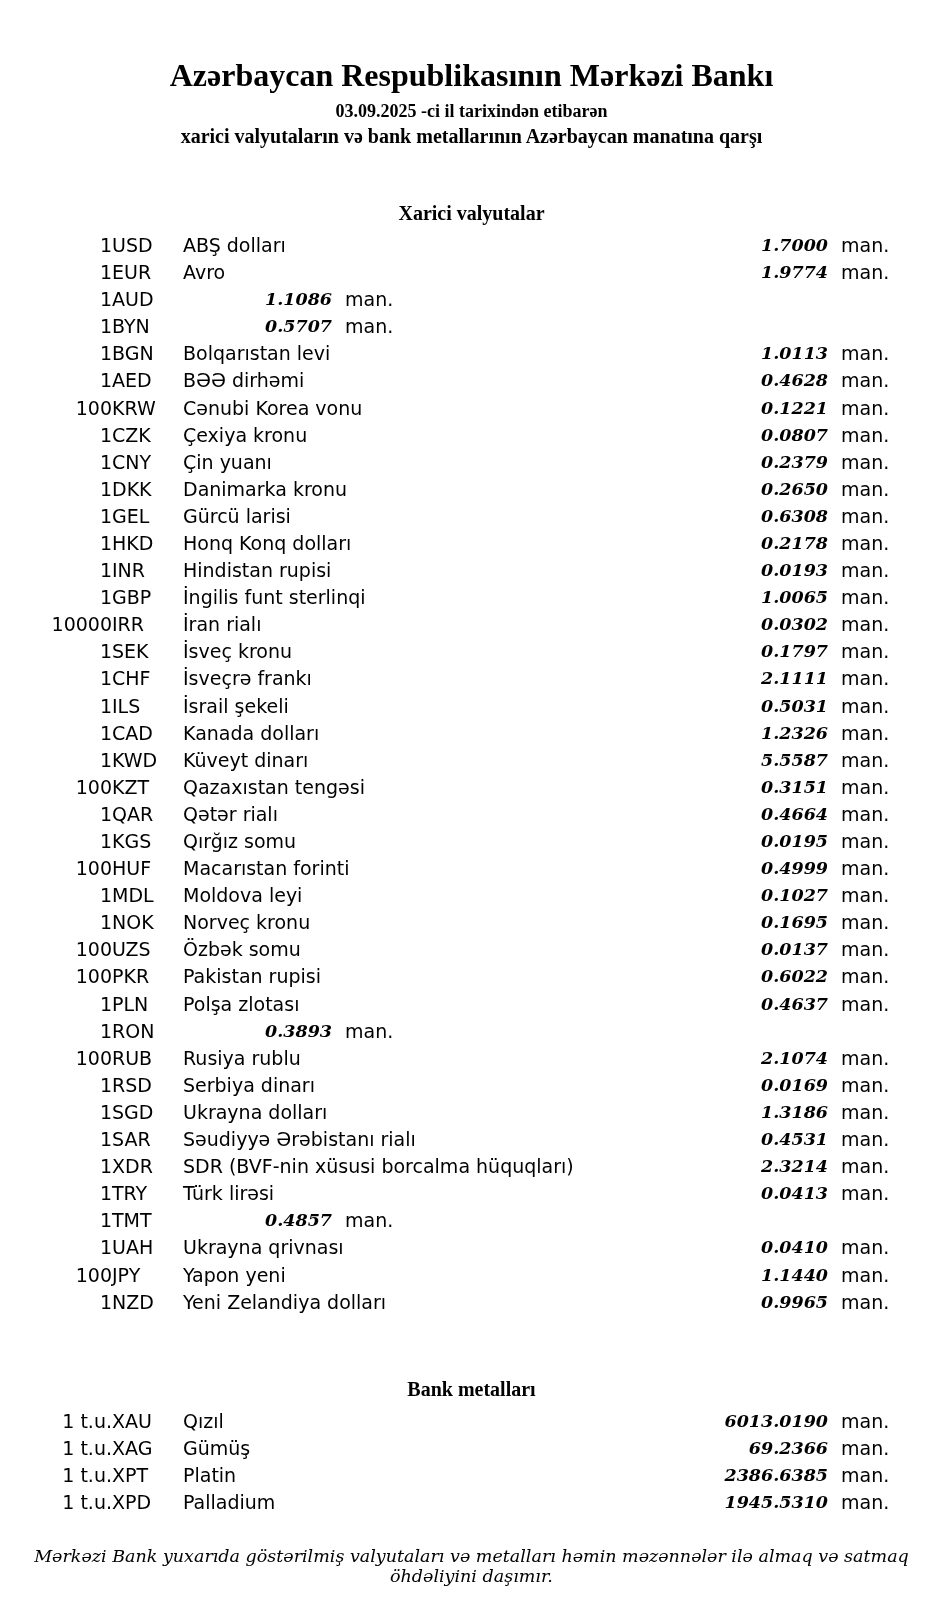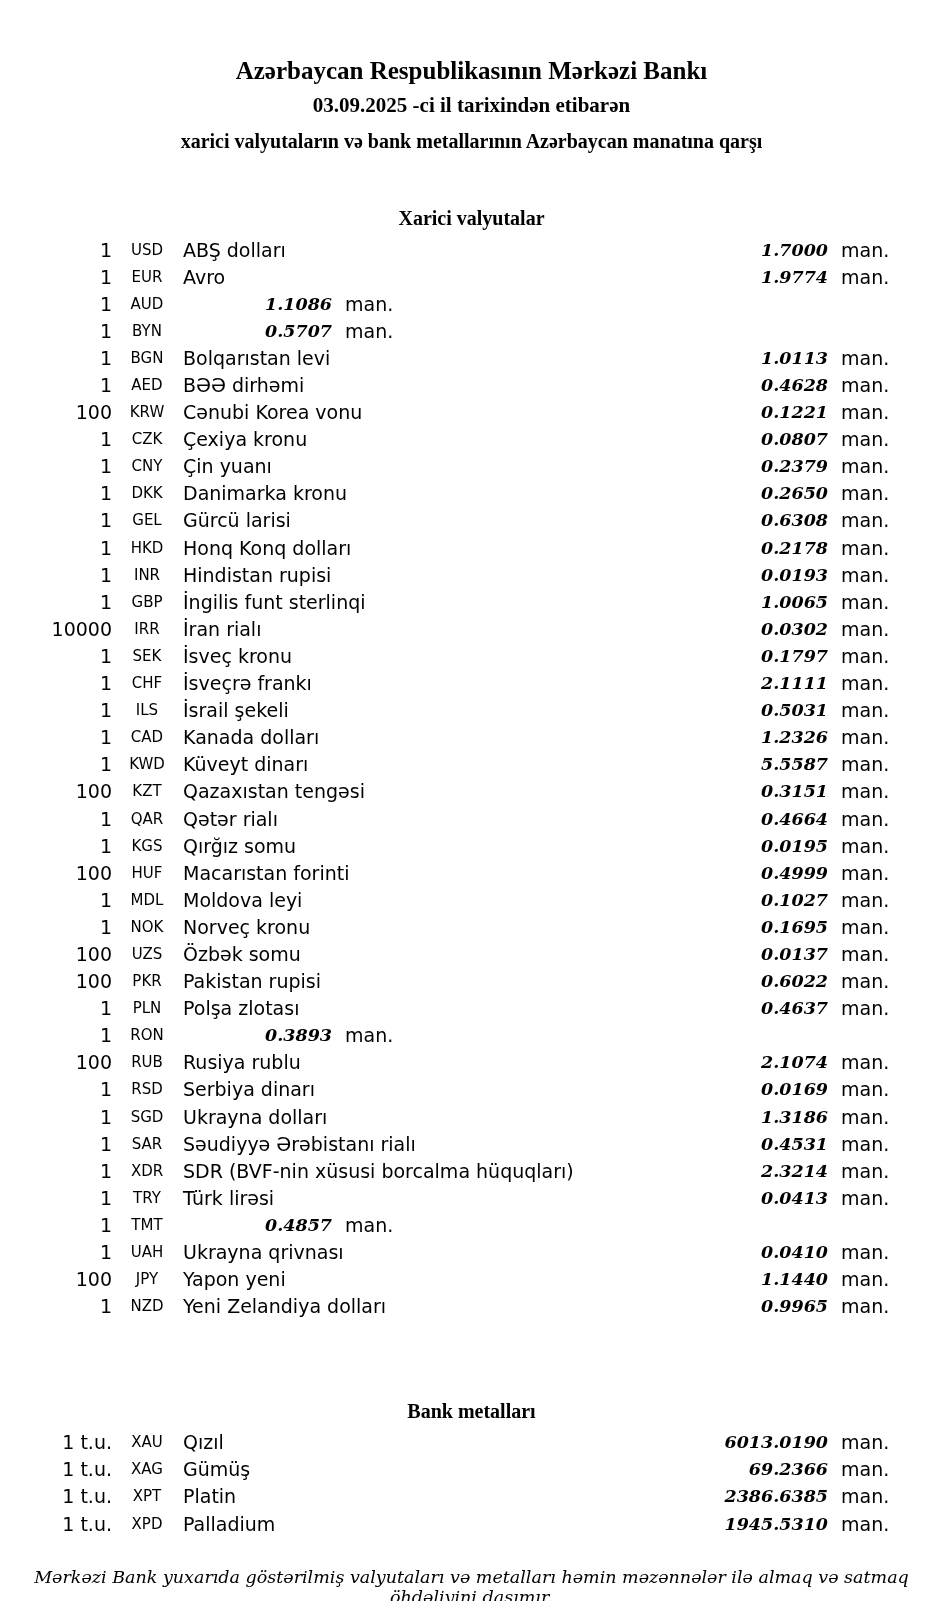--- a/index.html
+++ b/index.html
@@ -10,62 +10,62 @@
     height: 1601px;
     background: #ffffff;
     color: #000000;
     font-family: "DejaVu Sans", sans-serif;
     overflow: hidden;
   }
   .title {
     padding-top: 56px;
     font-family: "Liberation Serif", serif;
     font-weight: bold;
-    font-size: 25px;
+    font-size: 32px;
     line-height: 1.2;
     text-align: center;
   }
   .date-line {
     margin-top: 7px;
     font-family: "Liberation Serif", serif;
     font-weight: bold;
-    font-size: 21px;
+    font-size: 18px;
     text-align: center;
   }
   .subtitle {
-    margin-top: 12px;
+    margin-top: 3px;
     font-family: "Liberation Serif", serif;
     font-weight: bold;
     font-size: 20px;
     text-align: center;
   }
   .section-title {
     margin-top: 54px;
     font-family: "Liberation Serif", serif;
     font-weight: bold;
     font-size: 20px;
     text-align: center;
   }
-  .section-title.metals { margin-top: 80px; }
+  .section-title.metals { margin-top: 63px; }
   .table { margin-top: 6px; }
   .row {
     display: flex;
     align-items: center;
     height: 27.1px;
   }
   .qty {
     width: 112px;
     text-align: right;
     font-size: 19px;
     white-space: nowrap;
   }
   .code {
     width: 70px;
-    text-align: center;
-    font-size: 15px;
+    text-align: left;
+    font-size: 19px;
   }
   .name {
     flex: 1;
     text-align: left;
     font-size: 19px;
     padding-left: 1px;
     white-space: nowrap;
   }
   .rate {
     width: 150px;

